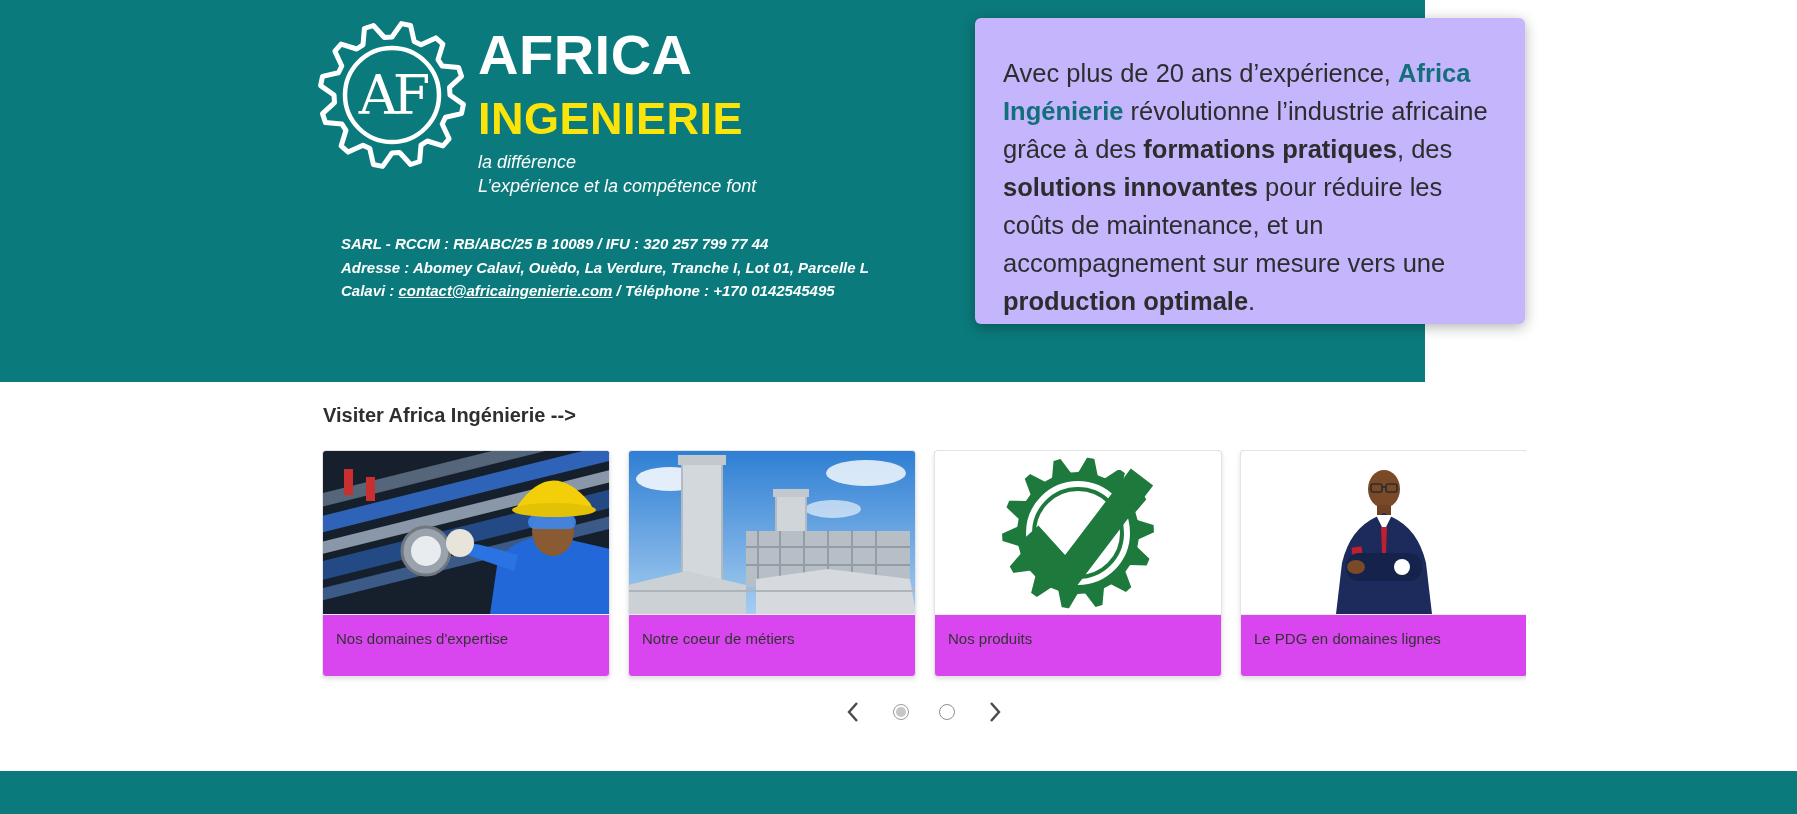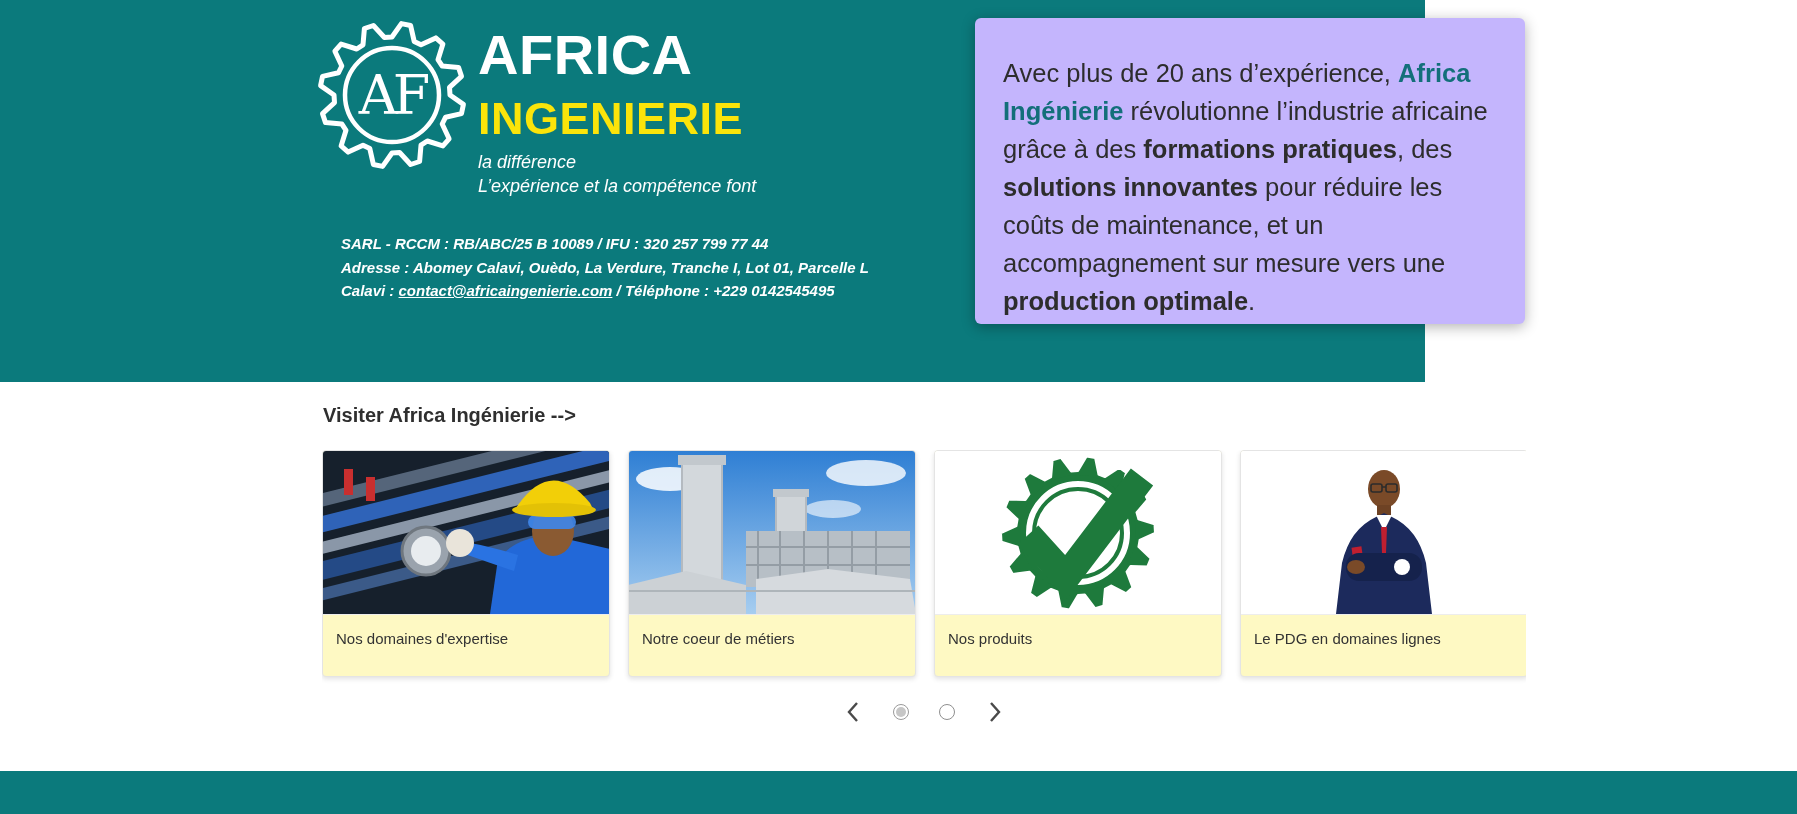--- a/index.html
+++ b/index.html
@@ -24,21 +24,21 @@
   }
   .run-bold{font-weight:700;}
   .run-teal{font-weight:700;color:#136f7a;}
   
   .main{position:absolute;top:382px;left:0;width:1797px;height:389px;background:#ffffff;border-radius:23px;}
   .section-heading{position:absolute;left:323px;top:22px;font-size:20px;font-weight:600;color:#2f2f2f;}
   .carousel-viewport{position:absolute;left:322px;top:68px;width:1204px;height:236px;overflow:hidden;}
   .cards-track{display:flex;}
   .card{
     width:288px;min-width:288px;height:227px;margin-right:18px;box-sizing:border-box;
-    background:#fef9c3;border:1px solid #e4e4e4;border-radius:4px;overflow:hidden;
+    background:#d946ef;border:1px solid #e4e4e4;border-radius:4px;overflow:hidden;
     box-shadow:0 2px 5px rgba(0,0,0,.12);display:flex;flex-direction:column;cursor:pointer;
   }
   .card-image{height:163px;border-bottom:1px solid #ededed;background:#ffffff;}
   .card-image svg{display:block;}
   .card-label{padding:15px 13px 0 13px;font-size:15px;color:#333333;}
   .carousel-controls{
     position:absolute;left:322px;top:316px;width:1204px;height:28px;
     display:flex;justify-content:center;align-items:center;gap:30px;
   }
   .nav-btn{background:none;border:none;padding:2px;cursor:pointer;line-height:0;}
@@ -63,21 +63,21 @@
     <div class="brand-ing">INGENIERIE</div>
     <div class="tagline">
       <div>la différence</div>
       <div>L’expérience et la compétence font</div>
     </div>
   </div>
 
   <div class="company-info">
     <div>SARL - RCCM : RB/ABC/25 B 10089 / IFU : 320 257 799 77 44</div>
     <div>Adresse : Abomey Calavi, Ouèdo, La Verdure, Tranche I, Lot 01, Parcelle L</div>
-    <div><span>Calavi : </span><a href="#">contact@africaingenierie.com</a><span> / Téléphone : +229 0142545495</span></div>
+    <div><span>Calavi : </span><a href="#">contact@africaingenierie.com</a><span> / Téléphone : +170 0142545495</span></div>
   </div>
 
   <div class="hero-card">
     <span>Avec plus de 20 ans d’expérience, </span><span class="run-teal">Africa Ingénierie</span><span> révolutionne l’industrie africaine grâce à des </span><span class="run-bold">formations pratiques</span><span>, des </span><span class="run-bold">solutions innovantes</span><span> pour réduire les coûts de maintenance, et un accompagnement sur mesure vers une </span><span class="run-bold">production optimale</span><span>.</span>
   </div>
 </div>
 
 <div class="main">
   <div class="section-heading">Visiter Africa Ingénierie --&gt;</div>
 

